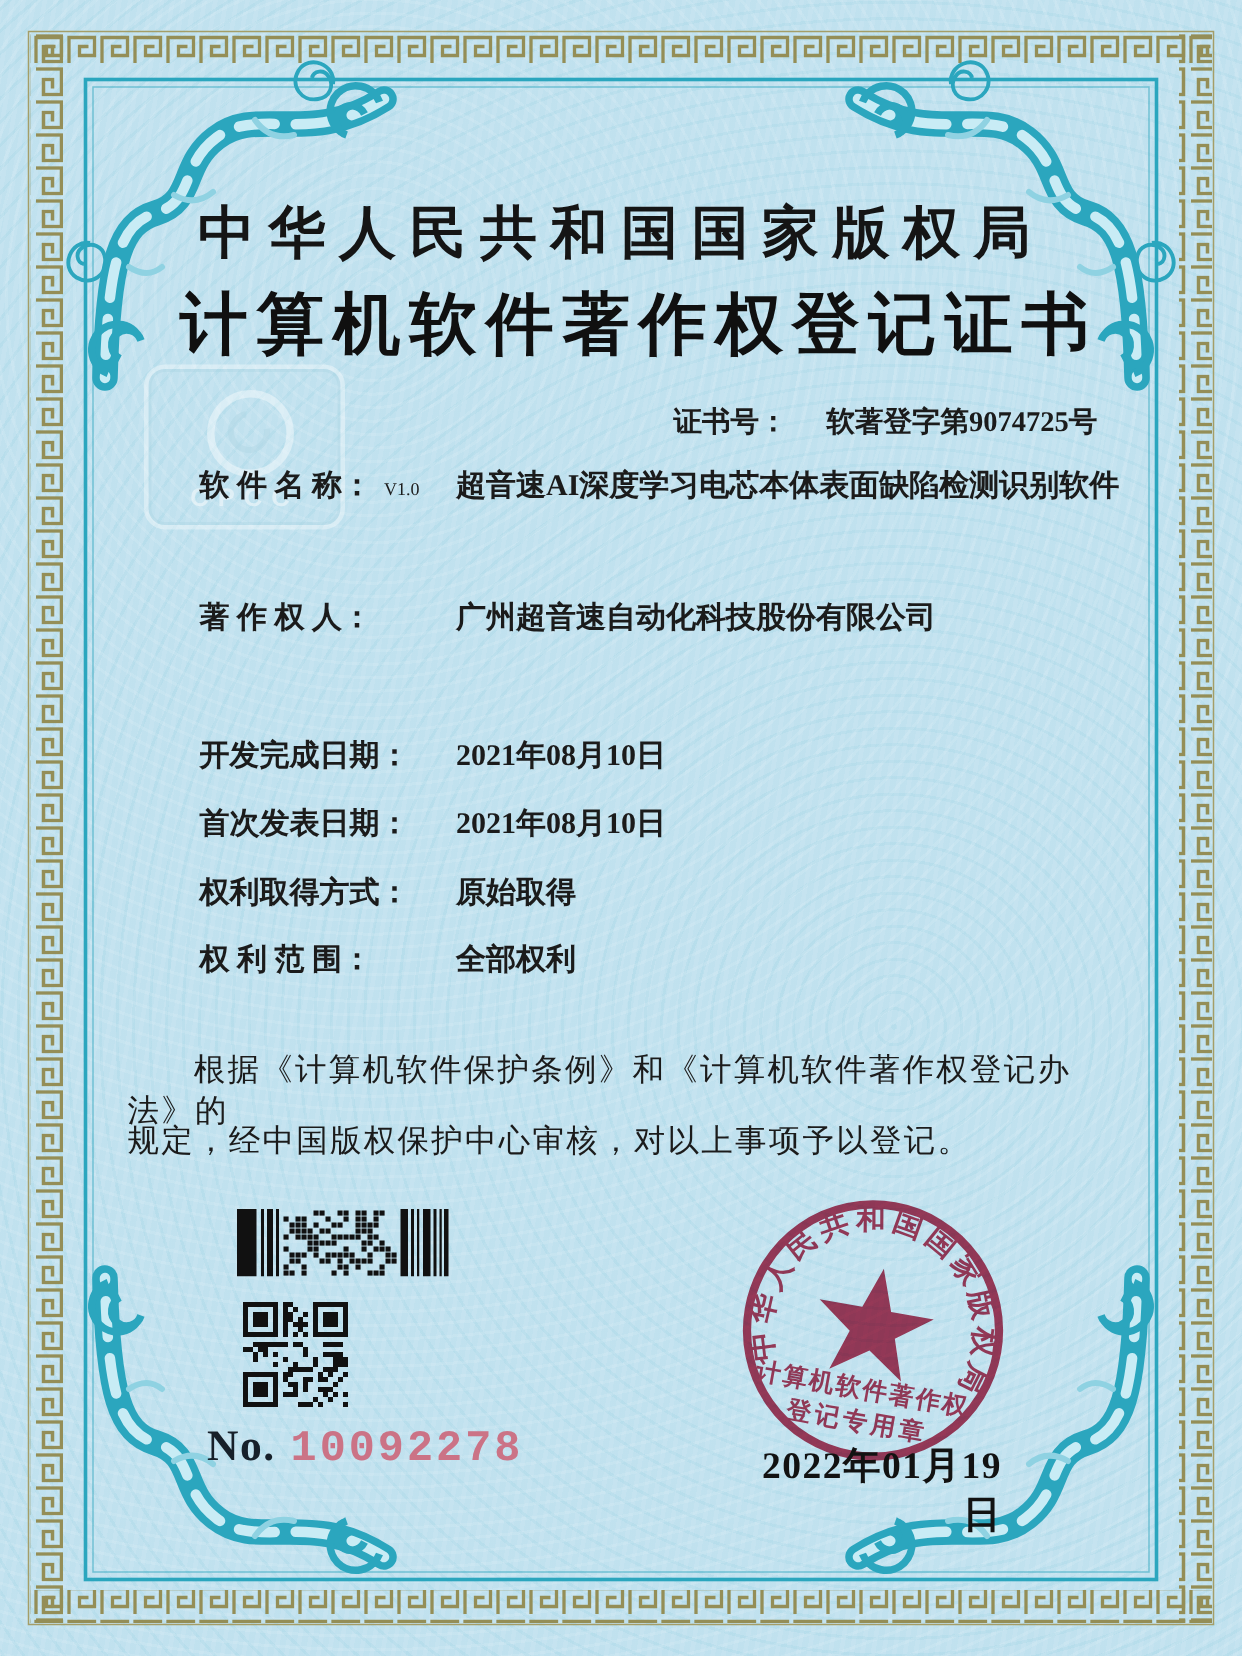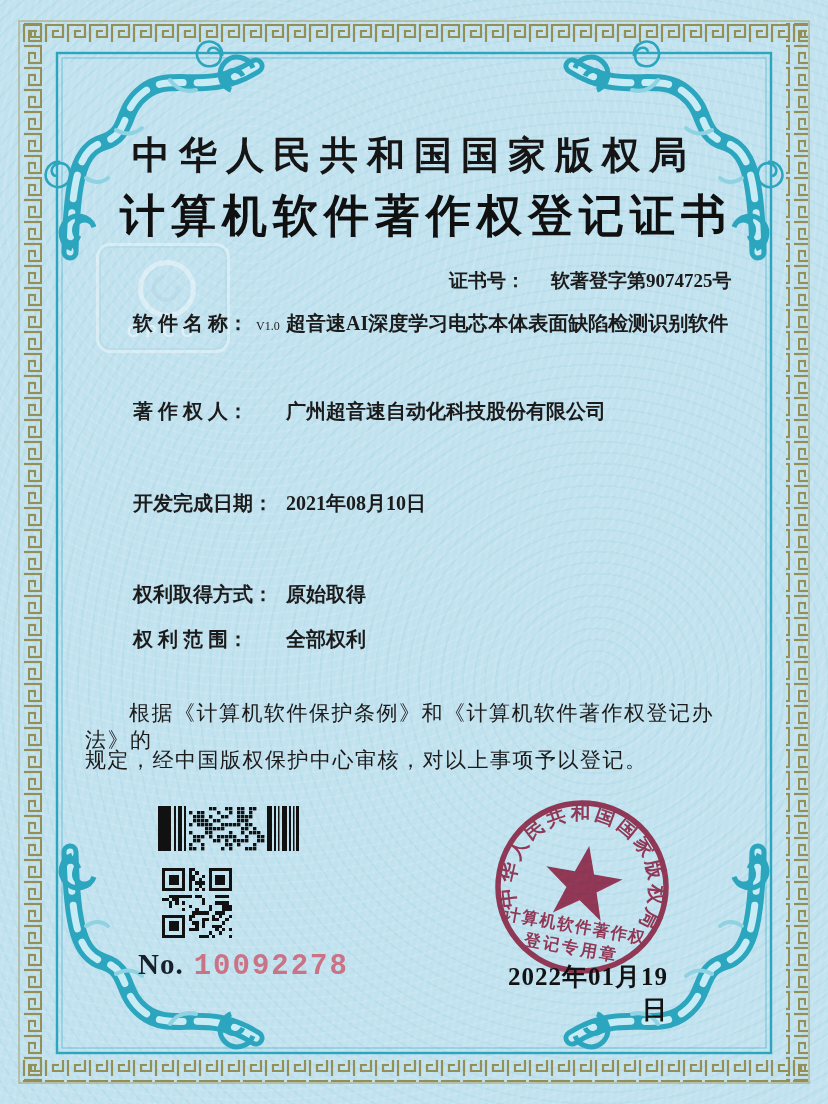--- a/index.html
+++ b/index.html
@@ -17,21 +17,21 @@
     color:#1b1b1b;
   }
   .frame{position:absolute;left:0;top:0;width:828px;height:1104px;pointer-events:none;}
   .abs{position:absolute;}
   .title1{left:0;right:0;top:130px;text-align:center;font-size:38px;font-weight:bold;letter-spacing:9px;color:#151515;}
   .title2{left:0;right:0;top:186px;text-align:center;font-size:45px;font-weight:bold;letter-spacing:6px;color:#101010;padding-left:24px;}
   .certno{left:430px;top:246px;font-size:19px;font-weight:bold;white-space:pre;font-family:Liberation Serif, serif;}
   .certno .gap{display:inline-block;width:26px;}
   .row{left:85px;font-size:20px;font-weight:bold;white-space:pre;}
   .row .lbl{display:inline-block;width:150px;white-space:pre;margin-left:28px;}
-  .row .val{margin-left:3px;}
+  .row .val{margin-left:21px;}
   .val2{left:256px;font-size:12px;font-weight:normal;}
   .stmt{left:85px;width:664px;font-size:21px;font-weight:normal;letter-spacing:1.5px;line-height:27px;}
   .stmt-ind{text-indent:2.1em;}
   .serial{left:138px;top:948px;font-size:29px;letter-spacing:1px;}
   .serial .no-lbl{color:#17202a;font-weight:bold;}
   .serial .no-val{color:#cb7386;font-family:"Liberation Mono","DejaVu Sans Mono",monospace;font-weight:bold;letter-spacing:2px;margin-left:10px;}
   .issue-date{left:488px;top:960px;width:180px;text-align:right;font-size:25px;font-weight:bold;letter-spacing:1px;color:#121212;}
   .cpcc{
     left:96px;top:243px;width:128px;height:104px;border-radius:14px;
     border:3px solid rgba(255,255,255,.45);
@@ -113,20 +113,23 @@
   <div class="abs val2" style="top:319px">V1.0</div>
 
   <div class="abs row" style="top:375px">
     <span class="lbl">著 作 权 人：</span><span class="val">广州超音速自动化科技股份有限公司</span>
   </div>
 
   <div class="abs row" style="top:467px">
     <span class="lbl">开发完成日期：</span><span class="val">2021年08月10日</span>
   </div>
 
+  <div class="abs row" style="top:512px">
+    <span class="lbl">首次发表日期：</span><span class="val">2021年08月10日</span>
+  </div>
 
   <div class="abs row" style="top:558px">
     <span class="lbl">权利取得方式：</span><span class="val">原始取得</span>
   </div>
 
   <div class="abs row" style="top:603px">
     <span class="lbl">权 利 范 围：</span><span class="val">全部权利</span>
   </div>
 
 

